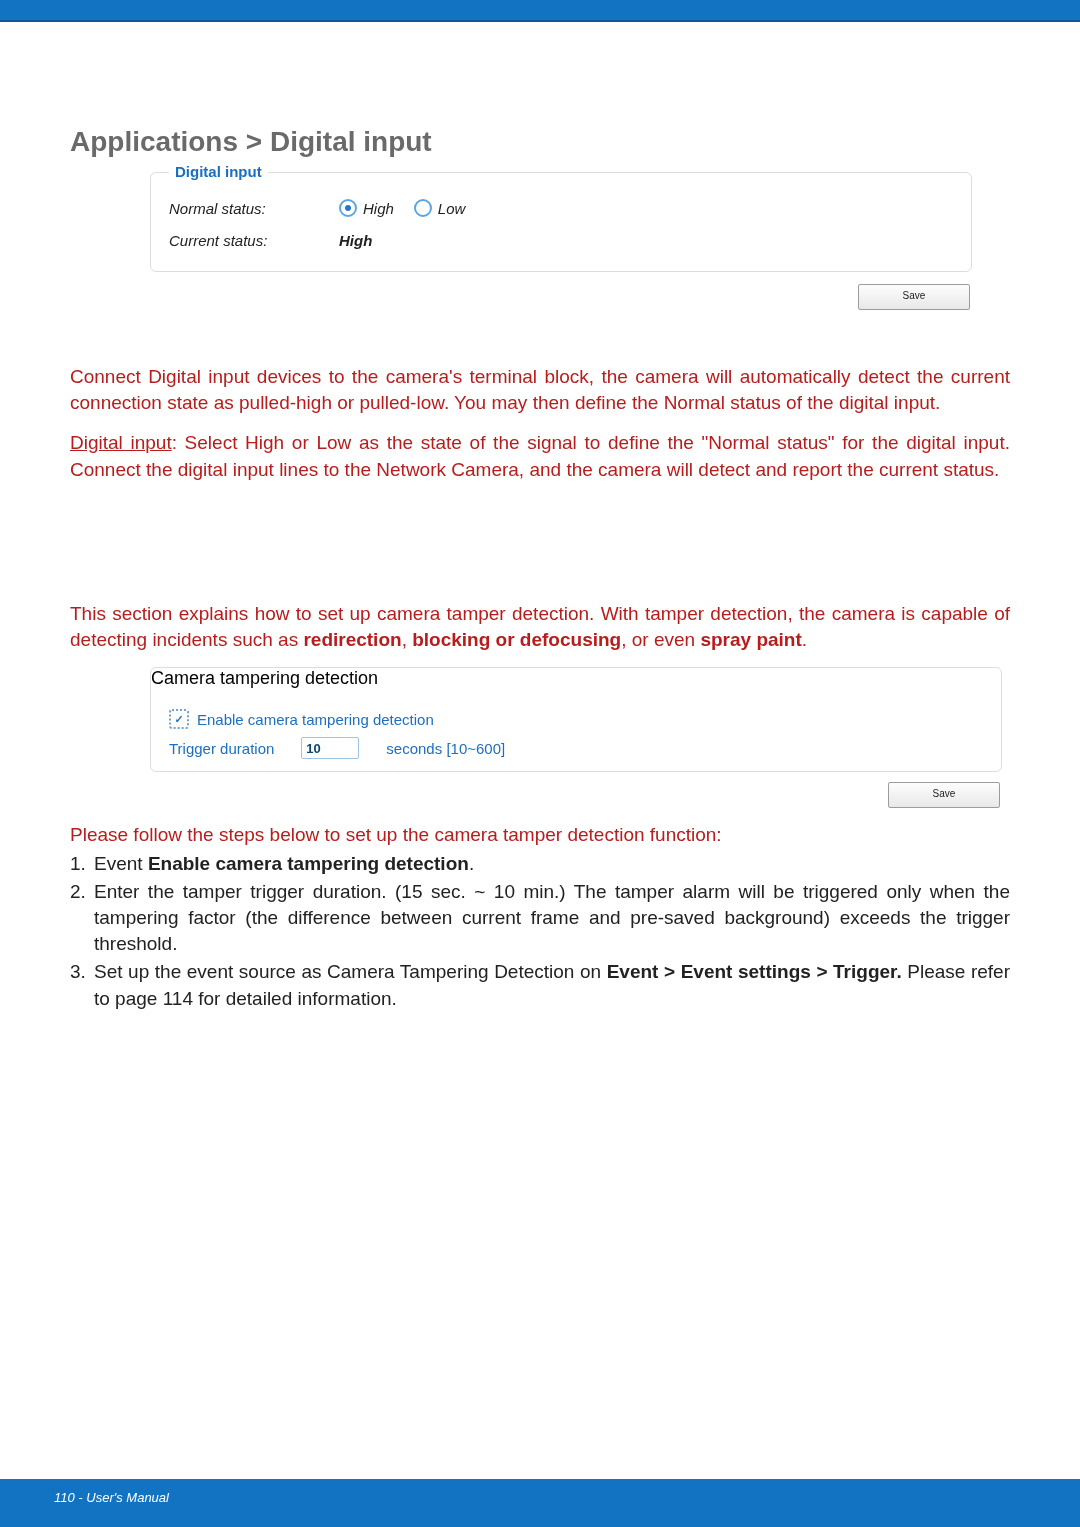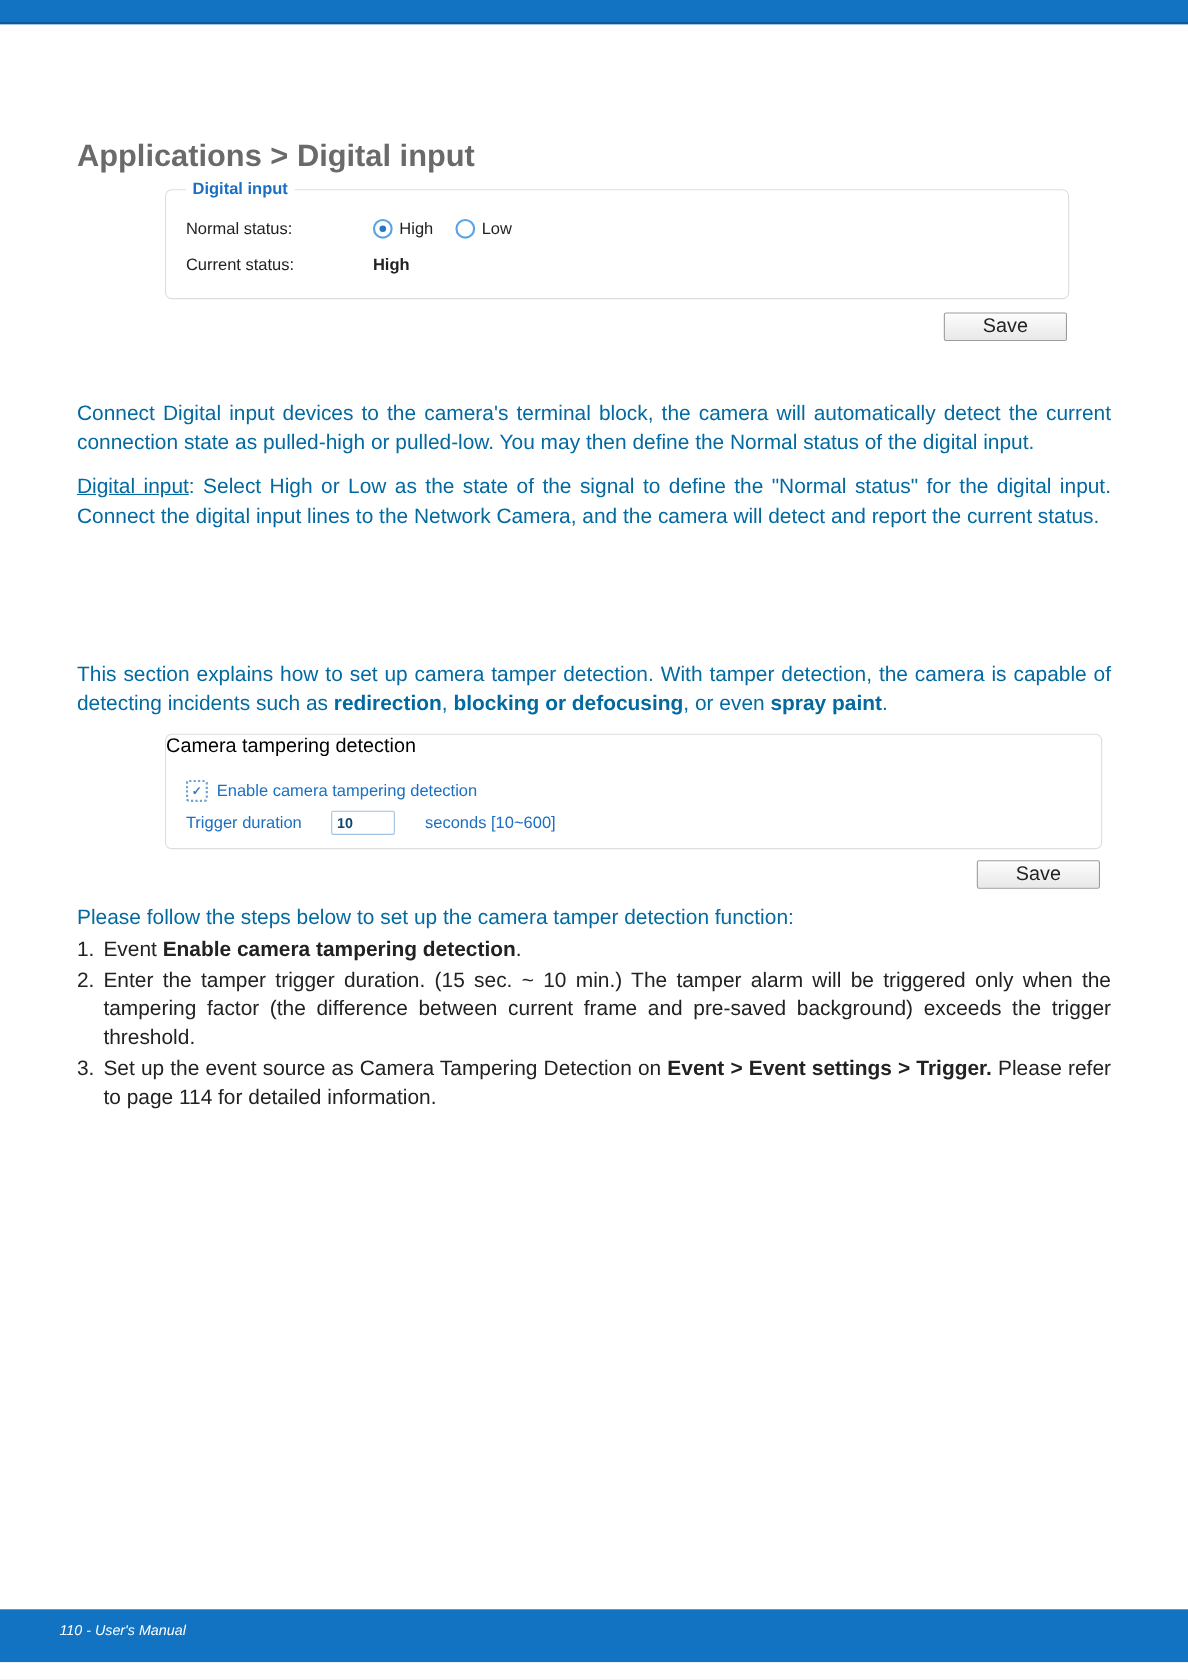--- a/index.html
+++ b/index.html
@@ -3,44 +3,44 @@
 <meta charset="utf-8">
 <style>
 html, body { margin:0; padding:0; background:#e5e5e5; font-family:Arial,Helvetica,sans-serif; font-size:18px; -webkit-font-smoothing:antialiased; }
 .sheet { width:1080px; height:1527px; background:#fff; margin:0 auto; position:relative; }
 .top-band { position:absolute; left:0; right:0; top:0; height:20px; background:#1173c2; border-bottom:2px solid #0d5a99; }
 .header-bar { position:absolute; left:40px; right:40px; top:38px; height:28px; background:#6b6b6b; padding:0 14px; color:#fff; font-style:italic; font-weight:bold; font-size:15px; display:flex; align-items:center; letter-spacing:.5px; }
 .content { position:absolute; left:70px; right:70px; top:94px;margin-top:32px; }
 .h1 { color:#6a6a6a; font-weight:bold; font-size:28px; margin:0 0 14px 0; }
 .fieldset { border:1px solid #ddd; border-radius:6px; position:relative; margin-left:80px; width:820px; }
 .fieldset .legend { position:absolute; top:-10px; left:18px; background:#fff; padding:0 6px; color:#1b6fc2; font-size:15px; font-weight:bold; }
-.fs-body { padding:18px 18px 14px 18px; }
+.fs-body { padding:18px 18px 14px 18px;font-style:italic; }
 .row { display:flex; align-items:center; height:30px; margin:2px 0; font-size:15px; color:#222; }
 .row .lab { width:170px; }
 .radio-group { display:flex; align-items:center; gap:6px; }
 .radio-dot { width:14px; height:14px; border:2px solid #5aa5e6; border-radius:50%; display:inline-flex; align-items:center; justify-content:center; background:#fff; }
 .radio-dot.checked::after { content:''; width:6px; height:6px; background:#2777c5; border-radius:50%; display:block; }
-.ui-button { display:inline-block; min-width:110px; height:24px; border:1px solid #9c9c9c; border-radius:2px; background:linear-gradient(#fdfdfd,#e8e8e8); font-size:18px; text-align:center; line-height:22px; color:#222; }
+.ui-button { display:inline-block; min-width:110px; height:24px; border:1px solid #9c9c9c; border-radius:2px; background:linear-gradient(#fdfdfd,#e8e8e8); font-size:10px; text-align:center; line-height:22px; color:#222; }
 .save-row { margin-left:80px; width:820px; display:flex; justify-content:flex-end; margin-top:12px; }
-.p { font-size:19px; color:#0369a1; line-height:1.38; text-align:justify; margin:0 0 14px 0; }
+.p { font-size:19px; color:#b91c1c; line-height:1.38; text-align:justify; margin:0 0 14px 0; }
 .bold { font-weight:bold; }
 .u { text-decoration:underline; }
 .fieldset2 { border:1px solid #ddd; border-radius:6px; position:relative; margin-left:80px; width:850px; }
 .fs2-body { padding:16px 18px 12px 18px; }
 .cb-row { display:flex; align-items:center; gap:8px; font-size:15px; color:#1b6fc2; margin:4px 0 8px 0; }
 .checkbox { width:16px; height:16px; border:2px dotted #6fa3d1; border-radius:3px; display:inline-flex; align-items:center; justify-content:center; }
 .checkbox.checked::after { content:'✓'; font-size:11px; color:#2d78c1; font-weight:bold; }
 .trig-row { display:flex; align-items:center; gap:27px; color:#1b6fc2; font-size:15px; }
 .num-input { width:48px; height:20px; border:1px solid #9fc3e5; border-radius:2px; padding:0 4px; font-size:13px; color:#0d466f; background:#fff; display:inline-flex; align-items:center;font-weight:bold; }
 .ol { font-size:19px; color:#222; line-height:1.38; text-align:justify; margin:0; padding-left:0; list-style:none; }
 .ol li { display:flex; margin:0 0 2px 0; }
 .ol li .num { width:24px; flex:0 0 24px; }
 .ol li .txt { flex:1; }
 .save-row2 { margin-left:80px; width:850px; display:flex; justify-content:flex-end; margin-top:10px; }
-.bottom-band { position:absolute; left:0; right:0; bottom:16px; height:48px; background:#1173c2; }
+.bottom-band { position:absolute; left:0; right:0; bottom:0; height:48px; background:#1173c2; }
 .bottom-band .inner { position:absolute; left:54px; bottom:22px; color:#fff; font-style:italic; font-size:13px; }
 </style>
 </head>
 <body>
 
 <div class="sheet">
   <div class="top-band"></div>
 
   <div class="content">
 

